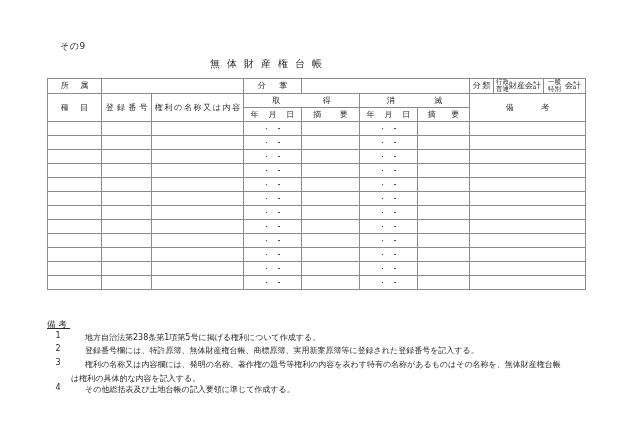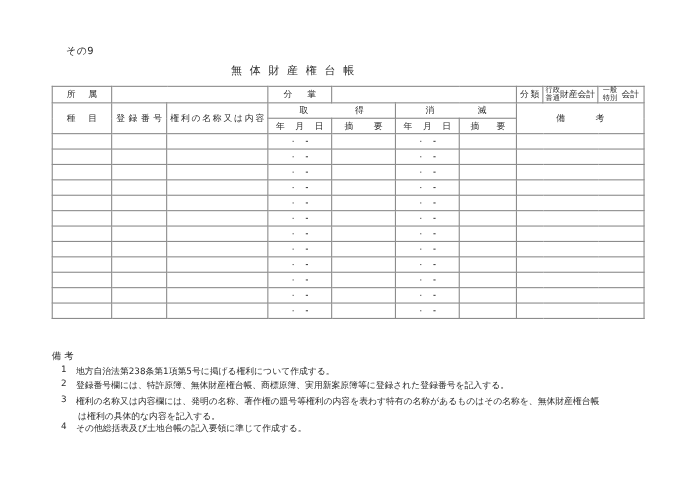--- a/index.html
+++ b/index.html
@@ -123,36 +123,38 @@
     top: 320px;
     width: 560px;
     font-size: 8px;
     line-height: 1.0;
   }
   .notes-head {
     font-size: 8.5px;
     letter-spacing: 3px;
     margin-bottom: 3px;
     white-space: nowrap;
+    text-decoration: underline;
   }
   .note-item {
     display: flex;
     margin-bottom: 2.5px;
     align-items: flex-start;
   }
   .note-num {
     width: 22px;
     flex: 0 0 22px;
     text-align: center;
     font-size: 8px;
   }
   .note-body {
     flex: 1;
     font-size: 8px;
     line-height: 1.42;
+    margin-left: 16px;
   }
   .note-cont {
     margin-left: 24px;
     font-size: 8px;
     line-height: 1.42;
   }
 </style>
 </head>
 <body>
 

